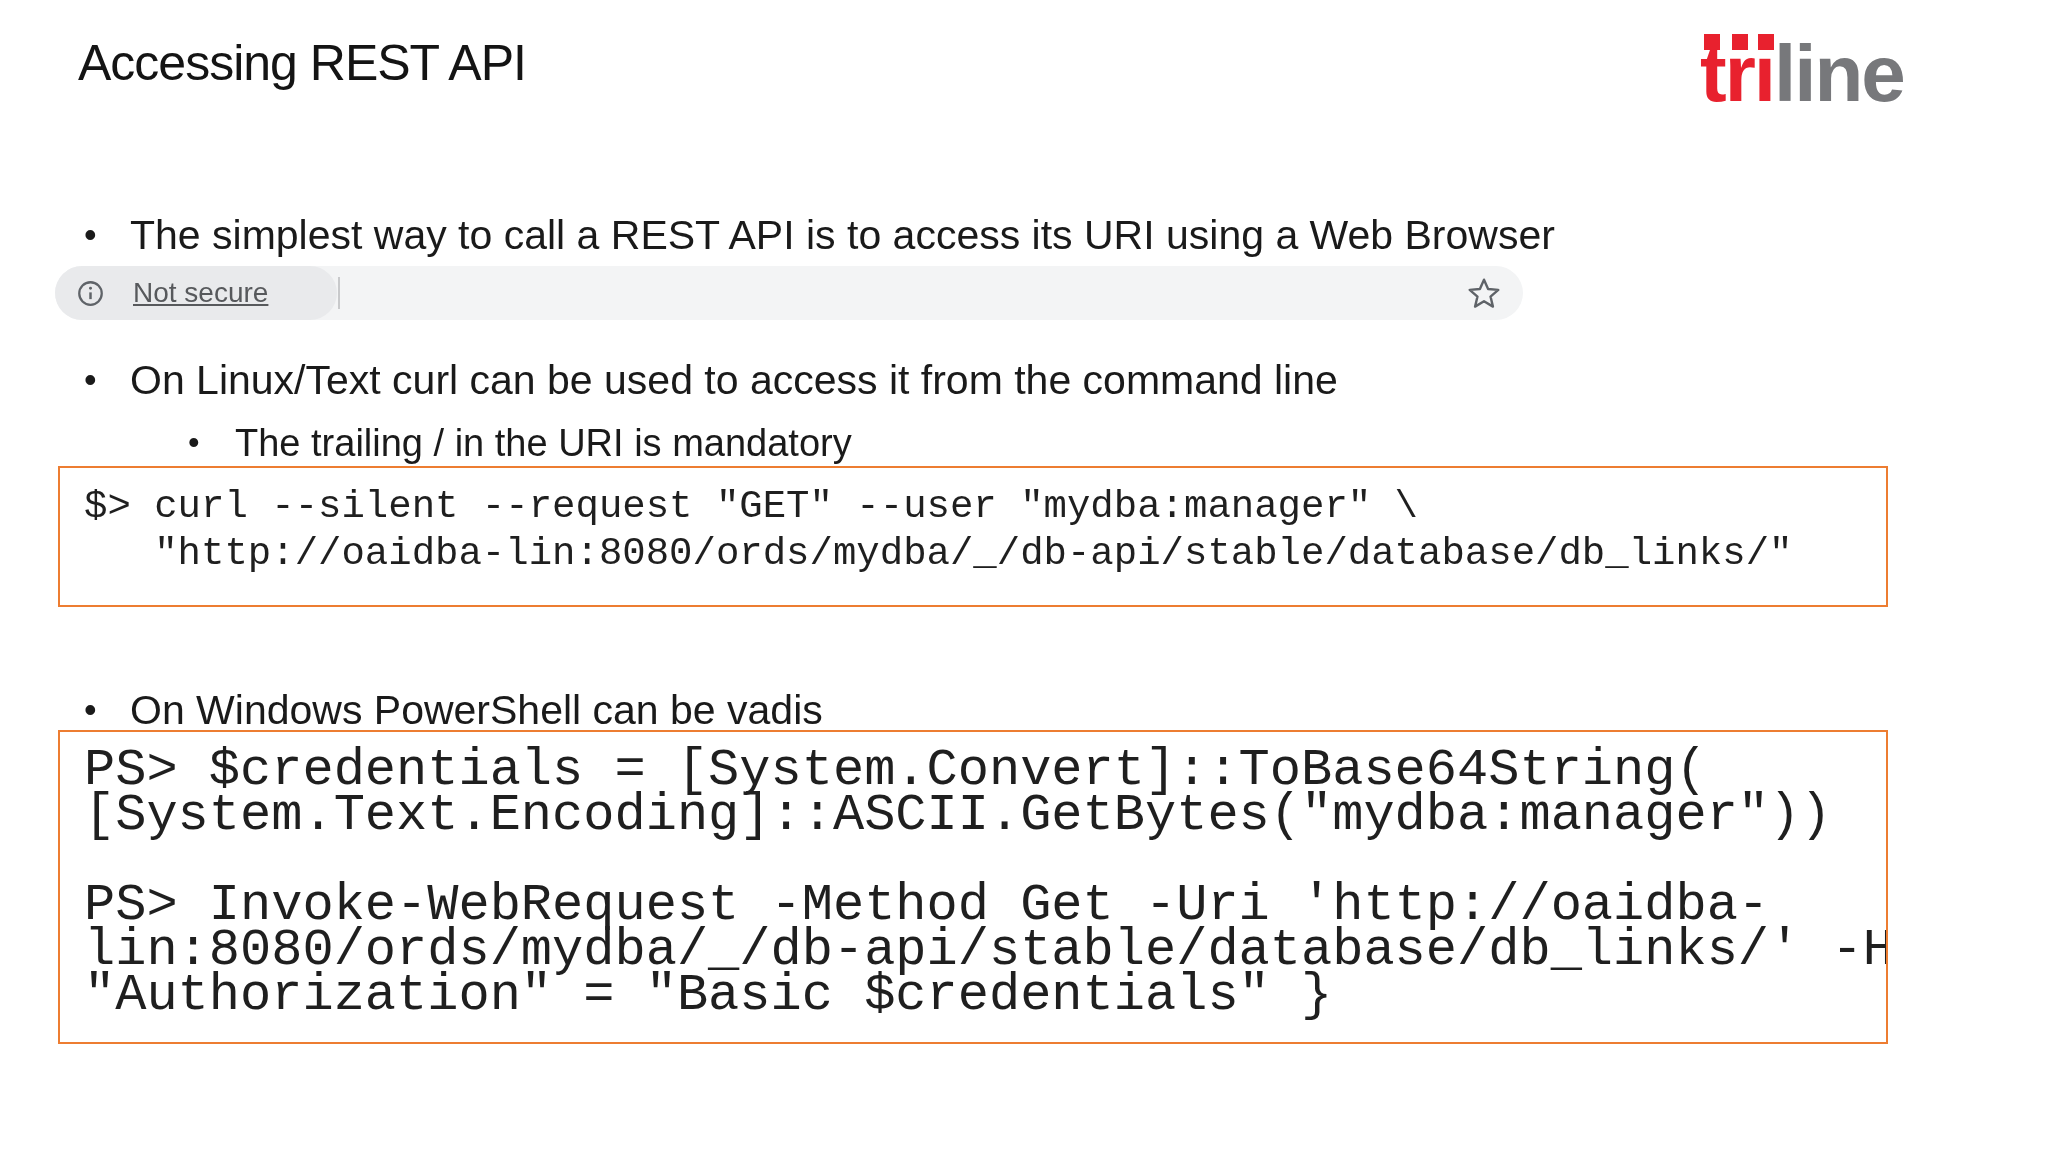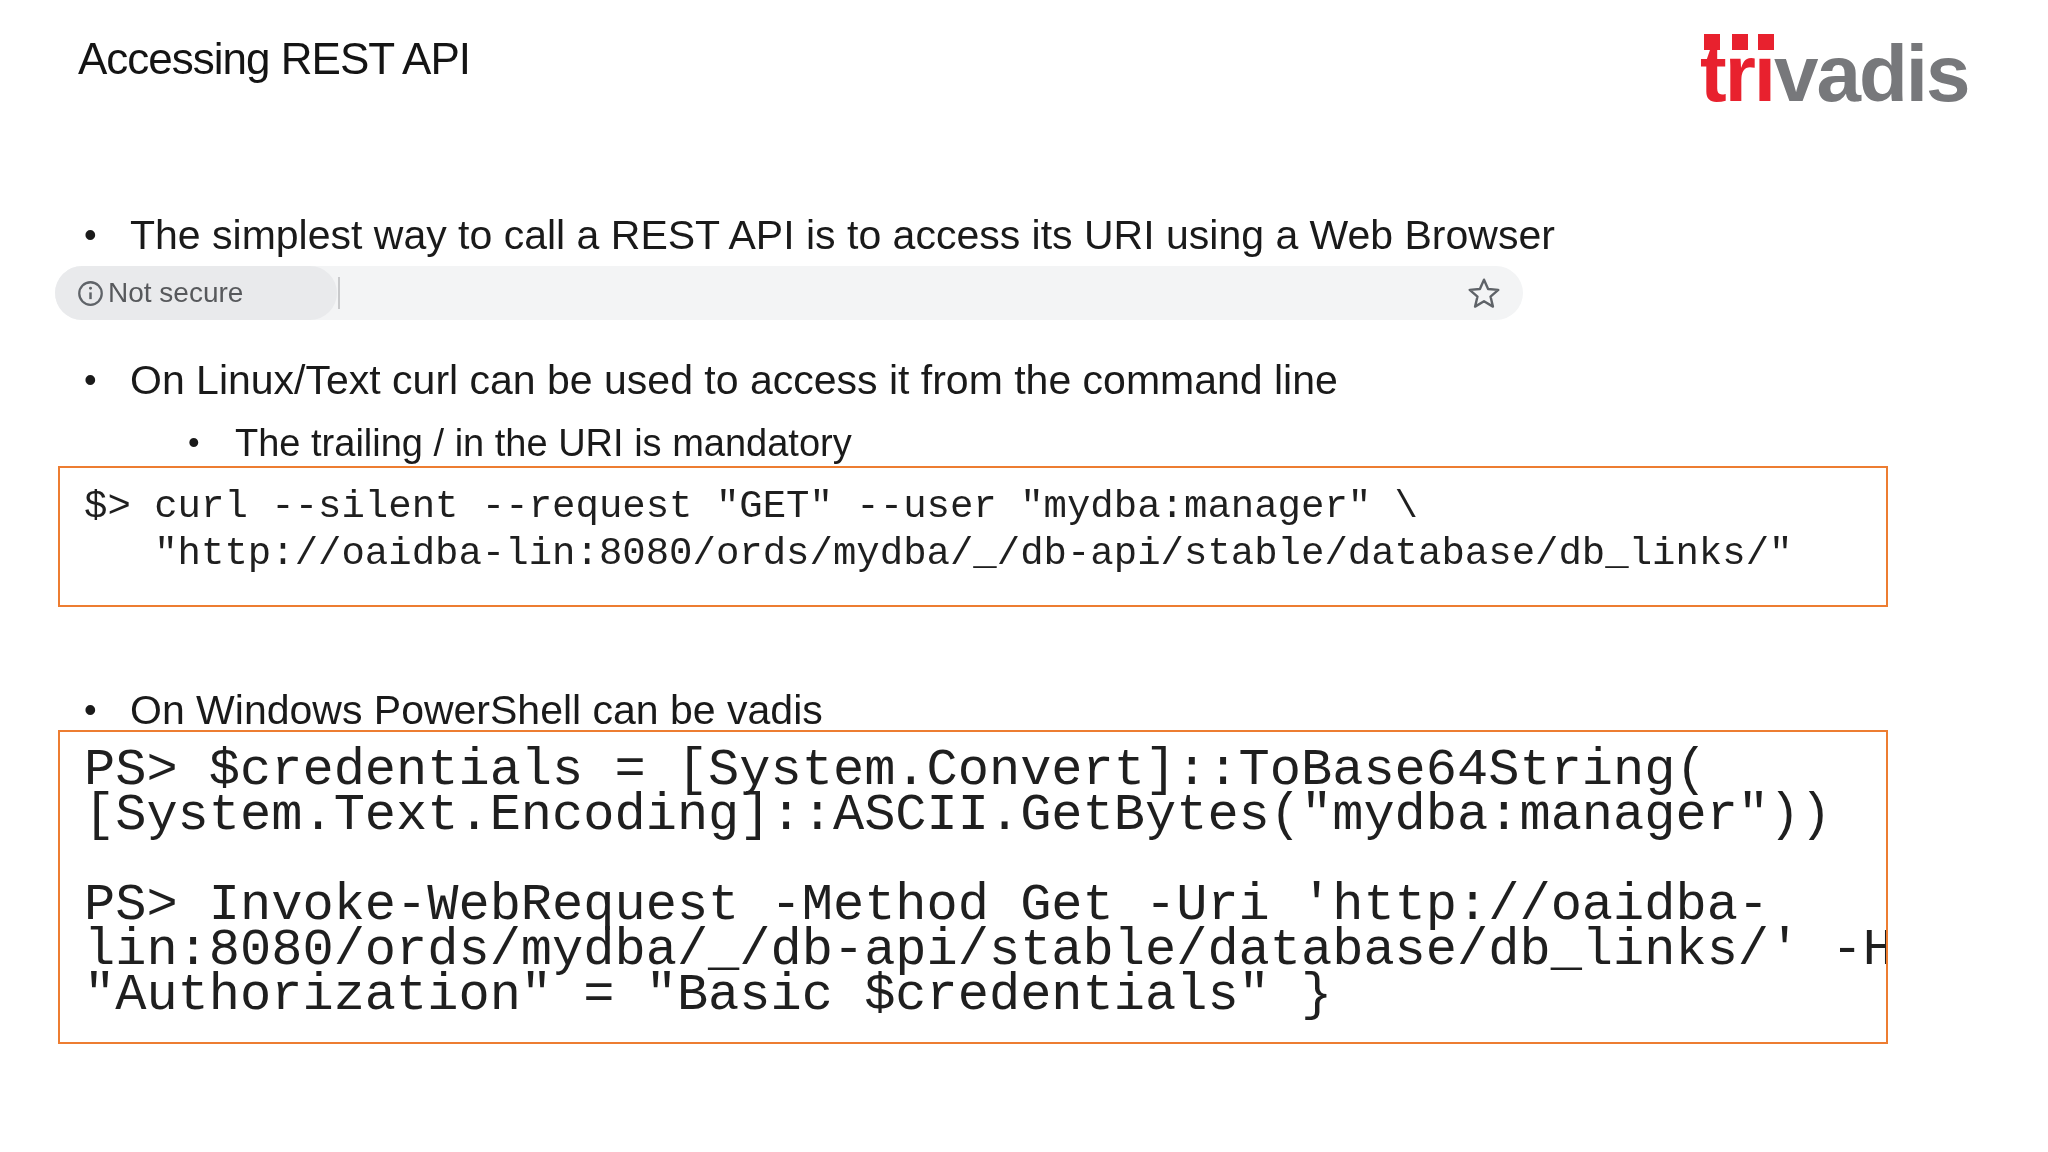--- a/index.html
+++ b/index.html
@@ -4,21 +4,21 @@
 <style>
   :root{
     --accent:#ED7D31; --logo-red:#e8212e; --logo-gray:#77787b;
     --text:#1a1a1a; --url-gray:#85898d; --url-host:#2b2b2b;
     --sec-text:#57595c; --bar-bg:#f3f4f5; --chip-bg:#e9eaec;
   }
   *{margin:0;padding:0;box-sizing:border-box;}
   html,body{width:2048px;height:1152px;background:#ffffff;overflow:hidden;}
   body{font-family:"Liberation Sans","DejaVu Sans",sans-serif;color:var(--text);position:relative;}
 
-  .title{position:absolute;left:78px;top:34px;font-size:44px;font-weight:400;
+  .title{position:absolute;left:78px;top:34px;font-size:50px;font-weight:400;
          letter-spacing:-1px;color:#141414;}
 
   
   .logo{position:absolute;left:1700px;top:24px;width:320px;height:100px;}
   .logo-dots{position:absolute;left:0;top:10px;height:16px;}
   .logo-dot{position:absolute;width:16px;height:16px;background:var(--logo-red);top:0;}
   .logo-dot.d1{left:4px}.logo-dot.d2{left:32px}.logo-dot.d3{left:58px}
   .logo-text{position:absolute;left:0;top:0;font-size:80px;line-height:100px;
              font-weight:bold;letter-spacing:-2px;white-space:nowrap;}
   .logo-red{color:var(--logo-red);}
@@ -31,21 +31,21 @@
   .row.sub::before{width:47px;font-size:33px;}
   .row .em{}
   .b1{top:210px}.b2{top:355px}.b2s{top:418px}.b3{top:685px}
 
   
   .addressbar{position:absolute;left:55px;top:266px;width:1468px;height:54px;
               background:var(--bar-bg);border-radius:27px;}
   .chip{position:absolute;left:0;top:0;width:282px;height:54px;background:var(--chip-bg);
         border-radius:27px;display:flex;align-items:center;}
   .info-icon{margin-left:22px;flex:0 0 auto;display:block;}
-  .sec-label{margin-left:4px;font-size:28px;color:var(--sec-text);}
+  .sec-label{margin-left:29px;font-size:28px;color:var(--sec-text);text-decoration:underline;}
   .chip-divider{position:absolute;left:283px;top:11px;width:2px;height:32px;background:#c8c9cb;}
   .url{position:absolute;left:305px;top:0;line-height:54px;font-size:29px;white-space:nowrap;}
   .url-host{color:var(--url-host);}
   .url-rest{color:var(--url-gray);}
   .star-icon{position:absolute;right:22px;top:10px;display:block;}
 
   
   .code{position:absolute;left:58px;width:1830px;border:2px solid var(--accent);
         background:#ffffff;font-family:"Liberation Mono","DejaVu Sans Mono",monospace;
         color:#1f1f1f;white-space:pre;overflow:hidden;}
@@ -58,21 +58,21 @@
 <div>
 
   <h1 class="title">Accessing REST API</h1>
 
   <div class="logo">
     <div class="logo-dots">
       <span class="logo-dot d1"></span>
       <span class="logo-dot d2"></span>
       <span class="logo-dot d3"></span>
     </div>
-    <div class="logo-text"><span class="logo-red">trı</span><span class="logo-gray">vadis</span></div>
+    <div class="logo-text"><span class="logo-red">trı</span><span class="logo-gray">line</span></div>
   </div>
 
   <div class="row b1"><span>The simplest way to call a REST API is to access its URI using a Web Browser</span></div>
 
   <div class="addressbar">
     <div class="chip">
       <svg class="info-icon" width="27" height="27" viewBox="0 0 24 24">
         <circle cx="12" cy="12" r="10" fill="none" stroke="#5f6368" stroke-width="2"></circle>
         <line x1="12" y1="11" x2="12" y2="17" stroke="#5f6368" stroke-width="2.2"></line>
         <circle cx="12" cy="7.3" r="1.3" fill="#5f6368"></circle>

